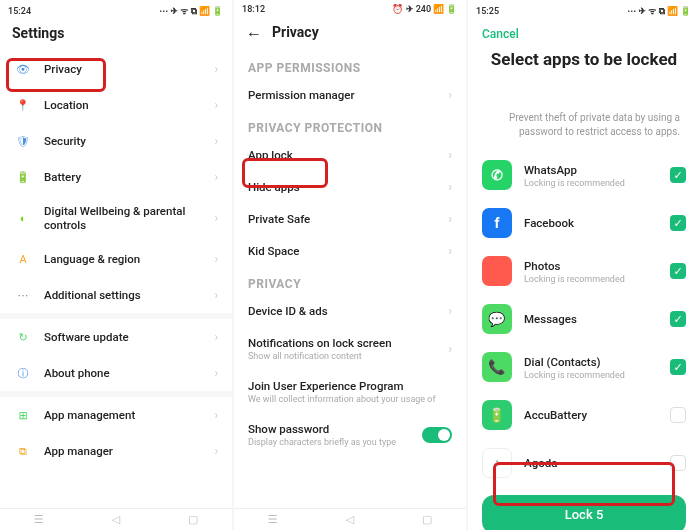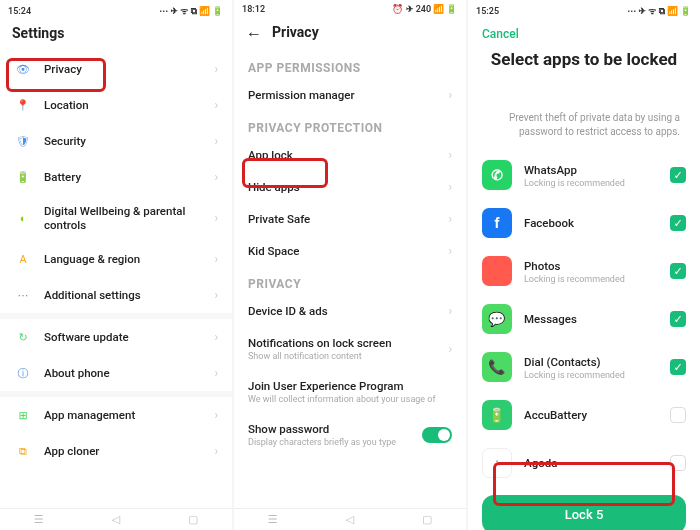--- a/index.html
+++ b/index.html
@@ -204,21 +204,21 @@
       <div class="row">
         <div class="icon" style="color: rgb(76, 217, 100);">⊞</div>
         <div class="text">
           <div class="label">App management</div>
         </div>
         <span class="chev">›</span>
       </div>
       <div class="row">
         <div class="icon" style="color: rgb(245, 166, 35);">⧉</div>
         <div class="text">
-          <div class="label">App cloner</div>
+          <div class="label">App manager</div>
         </div>
         <span class="chev">›</span>
       </div>
     </div>
 
   <div class="navbar">
     <span>☰</span>
     <span>◁</span>
     <span>▢</span>
   </div>

